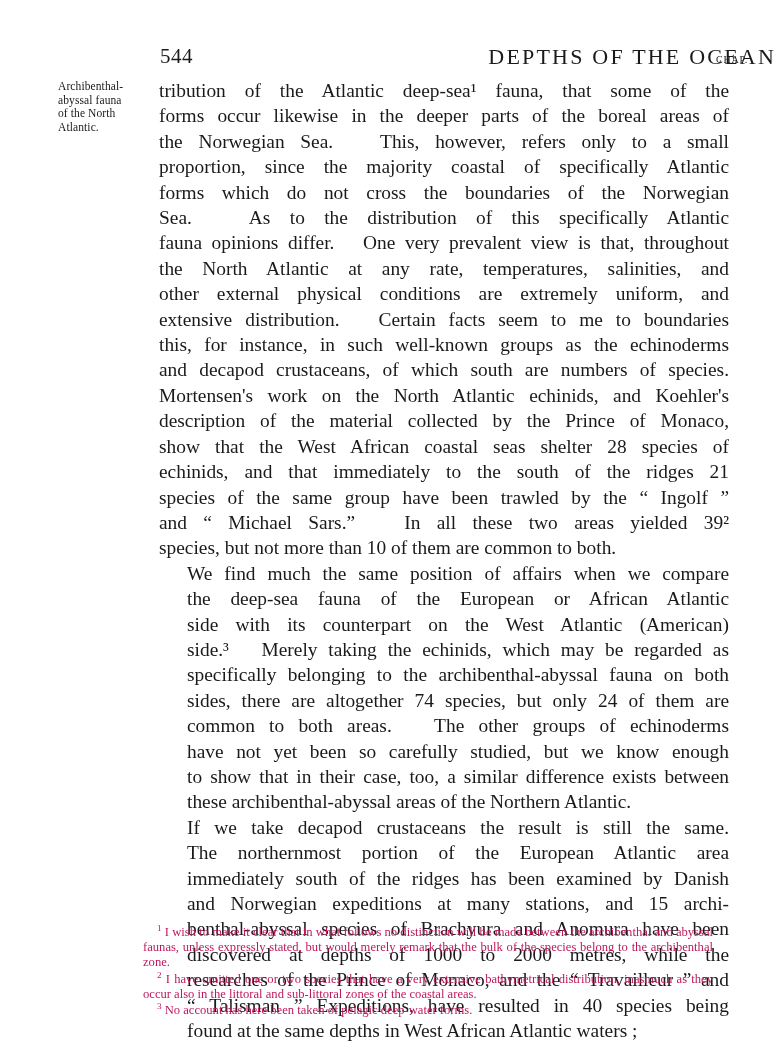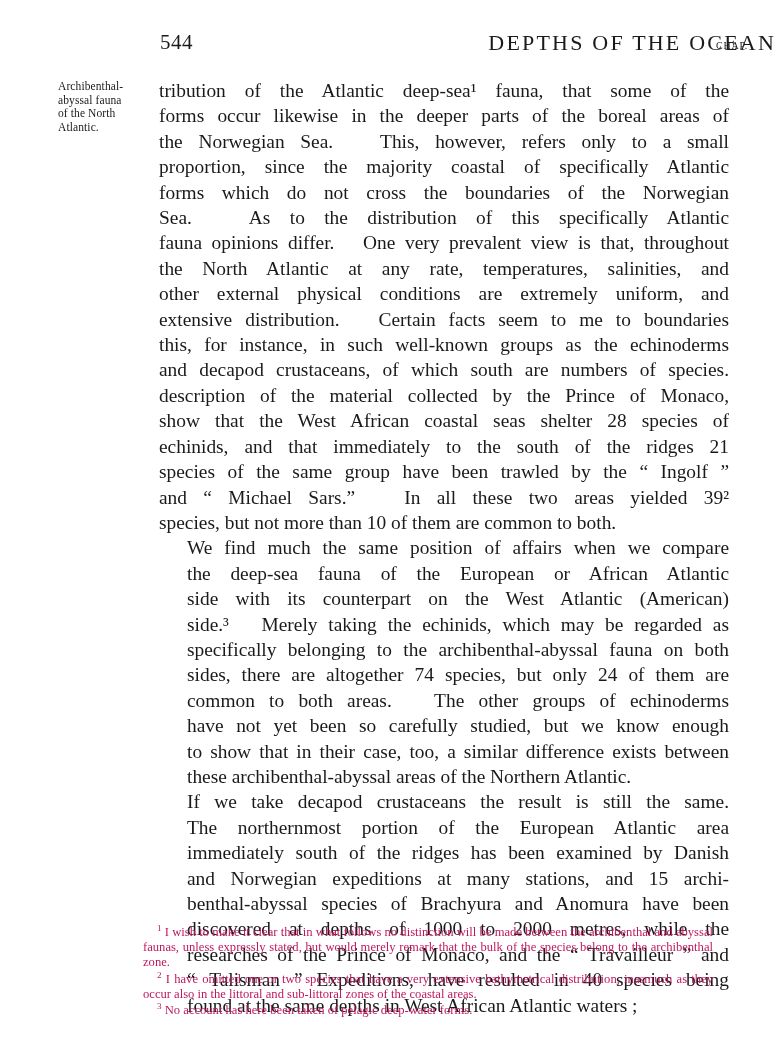--- a/index.html
+++ b/index.html
@@ -17,21 +17,21 @@
   .page {
     position: relative;
     width: 776px;
     height: 1050px;
     box-sizing: border-box;
   }
 
   
   .header {
     position: absolute;
-    top: 30px;
+    top: 44px;
     left: 0;
     width: 776px;
     height: 30px;
   }
   .folio {
     position: absolute;
     left: 160px;
     top: 0;
     font-size: 21px;
     letter-spacing: 0.5px;
@@ -143,20 +143,21 @@
       <span class="ln">the Norwegian Sea.   This, however, refers only to a small</span>
       <span class="ln">proportion, since the majority coastal of specifically Atlantic</span>
       <span class="ln">forms which do not cross the boundaries of the Norwegian</span>
       <span class="ln">Sea.   As to the distribution of this specifically Atlantic</span>
       <span class="ln">fauna opinions differ.   One very prevalent view is that, throughout</span>
       <span class="ln">the North Atlantic at any rate, temperatures, salinities, and</span>
       <span class="ln">other external physical conditions are extremely uniform, and</span>
       <span class="ln">extensive distribution.   Certain facts seem to me to boundaries</span>
       <span class="ln">this, for instance, in such well-known groups as the echinoderms</span>
       <span class="ln">and decapod crustaceans, of which south are numbers of species.</span>
+      <span class="ln">Mortensen's work on the North Atlantic echinids, and Koehler's</span>
       <span class="ln">description of the material collected by the Prince of Monaco,</span>
       <span class="ln">show that the West African coastal seas shelter 28 species of</span>
       <span class="ln">echinids, and that immediately to the south of the ridges 21</span>
       <span class="ln">species of the same group have been trawled by the “ Ingolf ”</span>
       <span class="ln">and “ Michael Sars.”   In all these two areas yielded 39²</span>
       <span class="ln last">species, but not more than 10 of them are common to both.</span>
     </p>
 
     <p class="indent">
       <span class="ln">We find much the same position of affairs when we compare</span>

